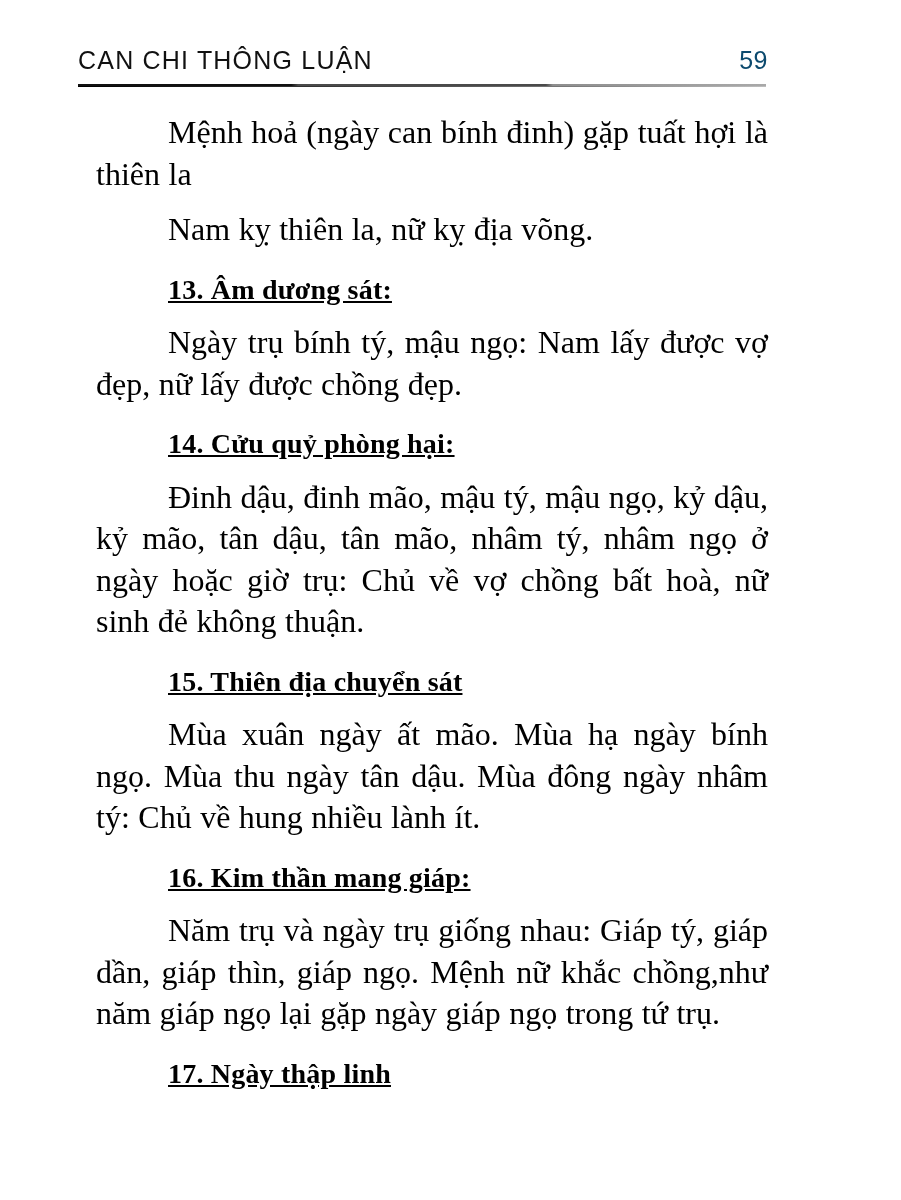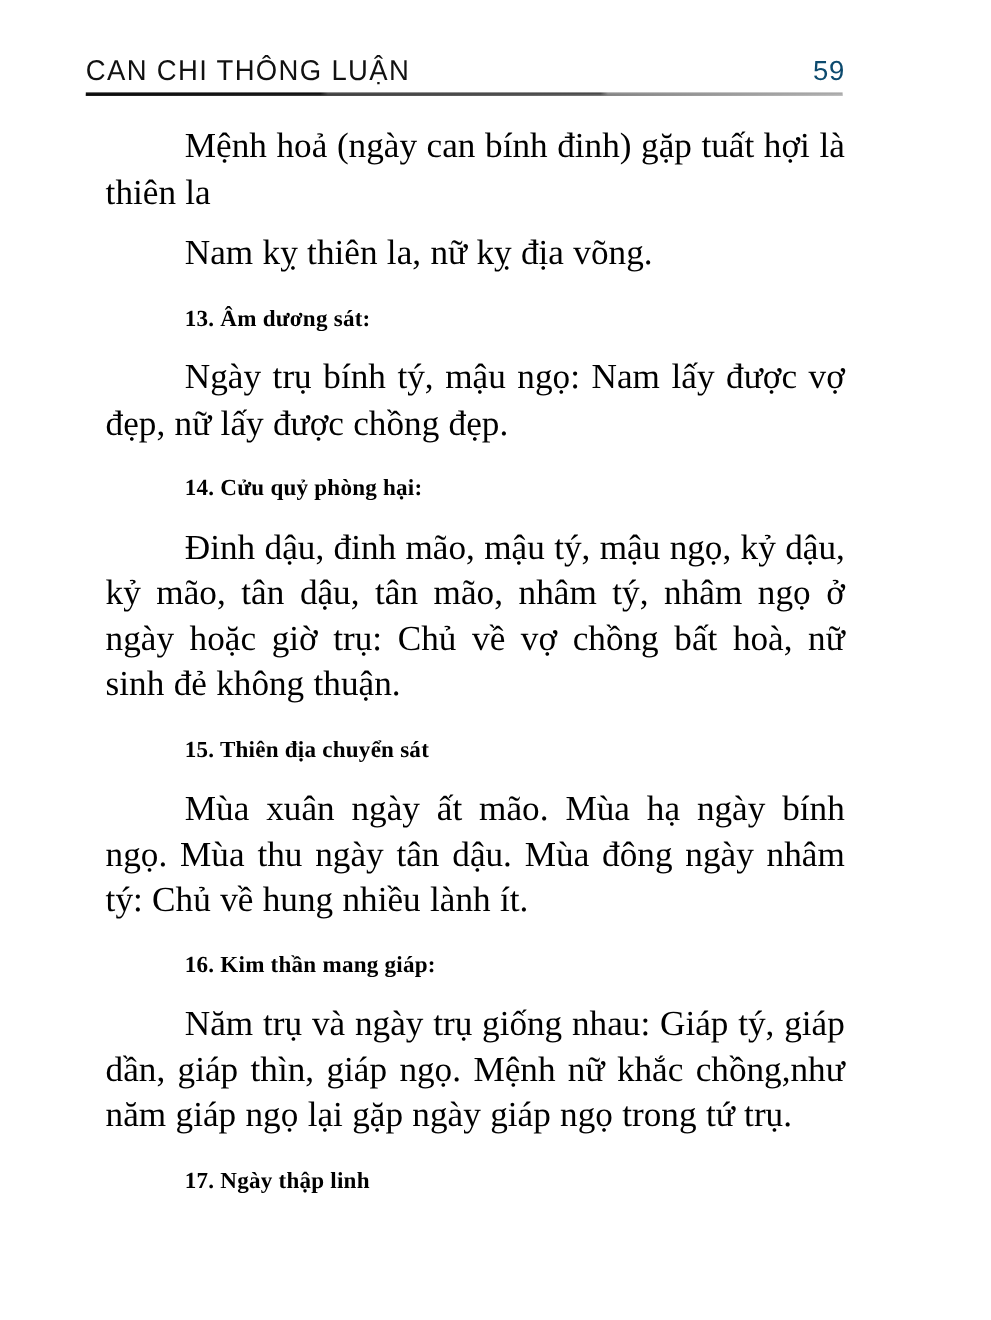--- a/index.html
+++ b/index.html
@@ -18,21 +18,21 @@
   }
 
   
   .running-head {
     position: absolute;
     left: 78px;
     top: 46px;
     width: 690px;
     height: 34px;
     display: flex;
-    align-items: flex-end;
+    align-items: flex-start;
     justify-content: space-between;
   }
   .head-title {
     font-family: "Liberation Sans", "DejaVu Sans", sans-serif;
     font-size: 25px;
     letter-spacing: 1.2px;
     color: #111111;
     white-space: nowrap;
     transform: scaleY(1.04);
     transform-origin: left bottom;
@@ -78,28 +78,29 @@
     font-size: 32px;
     line-height: 41.5px;
     text-align: justify;
     text-justify: inter-word;
     text-indent: 72px;
     margin: 0;
     padding: 0 0 14px 0;
     word-spacing: 0.5px;
   }
   .heading {
-    font-size: 21px;
+    font-size: 28px;
     line-height: 41.5px;
     font-weight: bold;
     margin: 0;
     padding: 4px 0 12px 0;
     text-indent: 72px;
     text-align: left;
     letter-spacing: 0.2px;
+    text-decoration: underline;
   }
 </style>
 </head>
 <body>
 
 <div class="page">
 
   <div class="running-head">
     <span class="head-title">CAN CHI THÔNG LUẬN</span>
     <span class="head-page">59</span>

